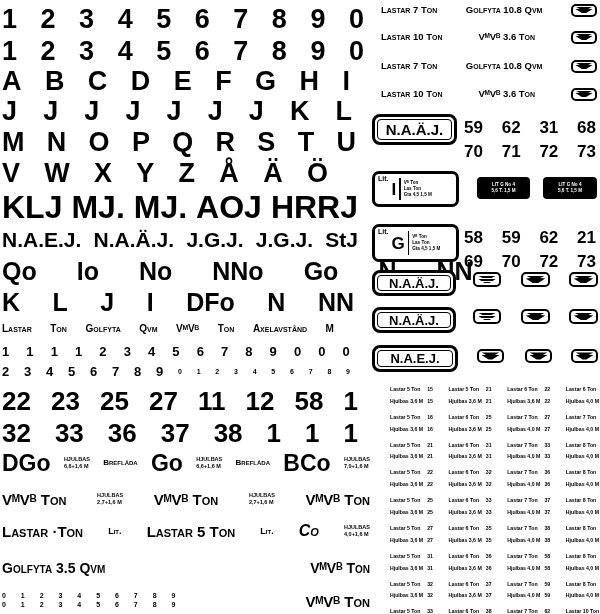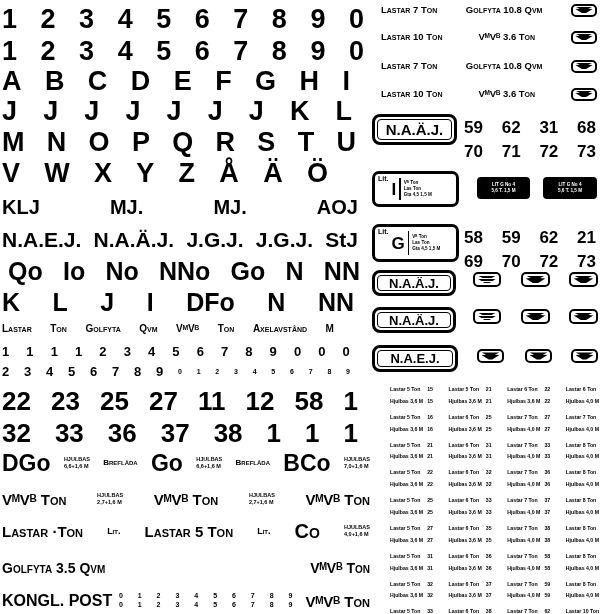--- a/index.html
+++ b/index.html
@@ -93,34 +93,35 @@
     <div class="row" style="left: 2px; top: 158px; width: 326px; height: 30px; font-size: 27px;">
       <span class="cell">V</span>
       <span class="cell">W</span>
       <span class="cell">X</span>
       <span class="cell">Y</span>
       <span class="cell">Z</span>
       <span class="cell">Å</span>
       <span class="cell">Ä</span>
       <span class="cell">Ö</span>
     </div>
-    <div class="row" style="left: 2px; top: 193px; width: 356px; height: 28px; font-size: 20px;">
+    <div class="row" style="left: 2px; top: 193px; width: 356px; height: 28px; font-size: 32px;">
       <span class="cell">KLJ</span>
       <span class="cell">MJ.</span>
       <span class="cell">MJ.</span>
       <span class="cell">AOJ</span>
+      <span class="cell">HRRJ</span>
     </div>
     <div class="row" style="left: 2px; top: 226px; width: 356px; height: 26px; font-size: 21px;">
       <span class="cell">N.A.E.J.</span>
       <span class="cell">N.A.Ä.J.</span>
       <span class="cell">J.G.J.</span>
       <span class="cell">J.G.J.</span>
       <span class="cell">StJ</span>
     </div>
-    <div class="row" style="left: 8px; top: 257px; width: 352px; height: 28px; font-size: 25px;">
+    <div class="row" style="left: 2px; top: 257px; width: 352px; height: 28px; font-size: 25px; gap: 40px;">
       <span class="cell">Qo</span>
       <span class="cell">Io</span>
       <span class="cell">No</span>
       <span class="cell">NNo</span>
       <span class="cell">Go</span>
       <span class="cell">N</span>
       <span class="cell">NN</span>
     </div>
     <div class="row" style="left: 2px; top: 288px; width: 352px; height: 28px; font-size: 25px;">
       <span class="cell">K</span>
@@ -228,32 +229,31 @@
         <div>HJULBAS</div>
         <div>2,7+1,6 M</div>
       </div>
       <span class="cell">VᴹVᴮ Ton</span>
     </div>
     <div class="row sc" style="left: 2px; top: 518px; width: 368px; height: 26px; font-size: 15px;">
       <span class="cell">Lastar ·Ton</span>
       <span class="cell" style="font-size: 9px;">Lit.</span>
       <span class="cell">Lastar 5 Ton</span>
       <span class="cell" style="font-size: 9px;">Lit.</span>
-      <span class="cell" style="font-size: 20px;">Co</span>
+      <span class="cell" style="font-size: 16px; font-style: italic;">Co</span>
       <div class="stack" style="font-size: 5.5px;">
         <div>HJULBAS</div>
         <div>4,0+1,6 M</div>
       </div>
     </div>
     <div class="row sc" style="left: 2px; top: 556px; width: 368px; height: 24px; font-size: 14px;">
       <span class="cell">Golfyta 3.5 Qvm</span>
       <span class="cell">VᴹVᴮ Ton</span>
     </div>
     <div class="row" style="left: 2px; top: 589px; width: 368px; height: 24px; font-size: 15px;">
-      <span class="cell" style="font-size: 16px;">KONGL. POST</span>
       <div class="stack" style="font-size: 7px; letter-spacing: 6.5px;">
         <div>0 1 2 3 4 5 6 7 8 9</div>
         <div>0 1 2 3 4 5 6 7 8 9</div>
       </div>
       <span class="cell sc">VᴹVᴮ Ton</span>
     </div>
     <div class="row sc" style="left: 381px; top: 3px; width: 216px; height: 14px; font-size: 9.5px;">
       <span class="cell">Lastar 7 Ton</span>
       <span class="cell">Golfyta 10.8 Qvm</span>
       <span class="badge">

